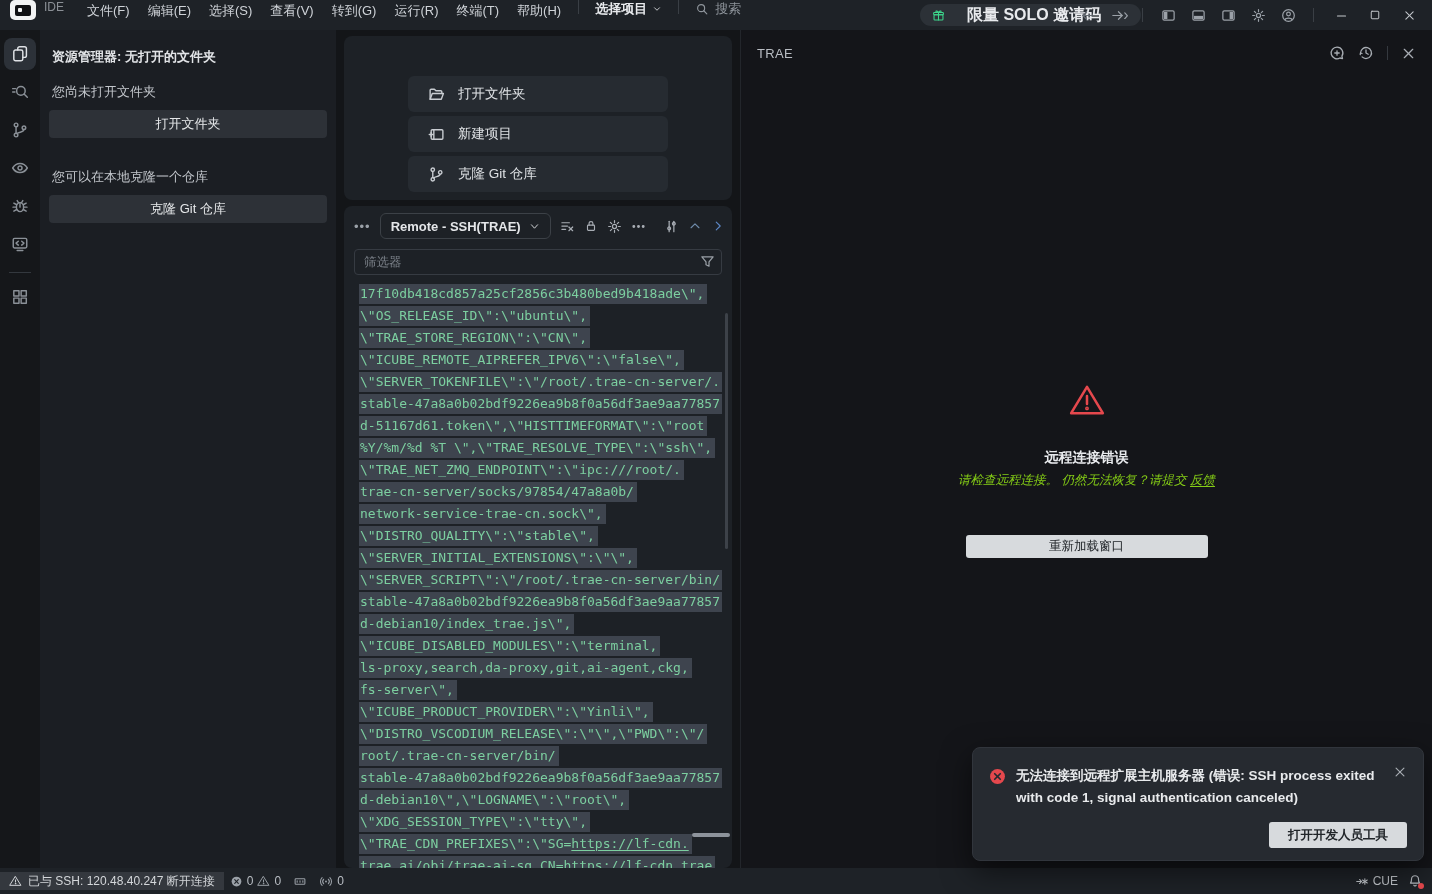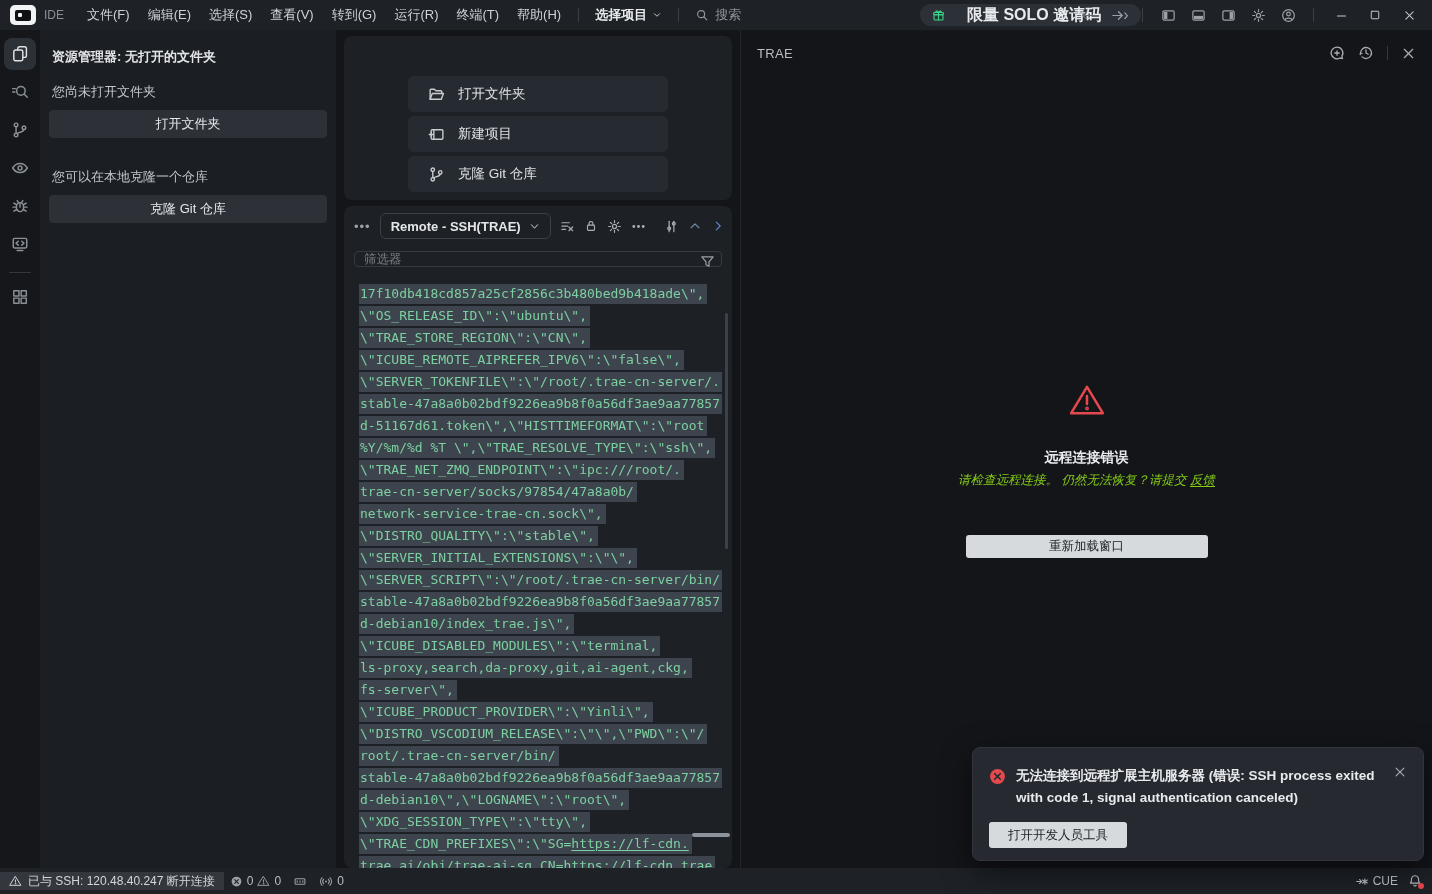--- a/index.html
+++ b/index.html
@@ -3,21 +3,21 @@
 <meta charset="utf-8">
 <style>
   * { margin:0; padding:0; box-sizing:border-box; }
   html,body { background:#0e0f12; }
   body { font-family:"Liberation Sans","DejaVu Sans",sans-serif; -webkit-font-smoothing:antialiased; }
   .app { position:relative; width:1432px; height:894px; background:#17191d; overflow:hidden; color:#d5d8dc; }
 
   svg.i { display:block; fill:none; stroke:currentColor; stroke-width:1.3; stroke-linecap:round; stroke-linejoin:round; }
 
   
-  .titlebar { position:absolute; left:0; top:0; right:0; height:30px; background:#1e2227; display:flex; align-items:center; font-size:13px; color:#cfd3d8; z-index:5; }
+  .titlebar { position:absolute; left:0; top:0; right:0; height:30px; background:#1e2227; display:flex; align-items:flex-start; font-size:13px; color:#cfd3d8; z-index:5; }
   .logo-box { width:26px; height:20px; background:#f2f3f4; border-radius:5px; margin:0 8px 0 10px; display:flex; align-items:center; justify-content:center; }
   .logo-inner { width:16px; height:11px; background:#101114; border-radius:2px; position:relative; }
   .logo-inner::after { content:""; position:absolute; left:3px; top:3.5px; width:4px; height:4px; background:#f2f3f4; border-radius:1px; }
   .logo-label { color:#8b9096; font-size:12px; margin-right:14px; }
   .menu-item { padding:0 9px; height:22px; line-height:22px; border-radius:4px; cursor:default; white-space:nowrap; }
   .tb-divider { width:1px; height:14px; background:#3a3f45; margin:0 8px; }
   .project-selector { display:flex; align-items:center; gap:5px; font-weight:700; color:#e8eaed; padding:0 8px; }
   .tb-search { display:flex; align-items:center; gap:6px; color:#8f959c; padding:0 8px; }
   .solo-pill { position:absolute; left:920px; top:4px; height:22px; background:#2c3137; border-radius:12px; display:flex; align-items:center; gap:22px; padding:0 12px; font-size:16px; font-weight:700; color:#e8eaed; white-space:nowrap; }
   .solo-chevron { color:#9aa0a7; font-weight:400; }
@@ -47,21 +47,21 @@
   .welcome-btn .i { color:#c9cdd2; }
   .card-remote { top:176px; bottom:8px; overflow:hidden; }
   .remote-toolbar { display:flex; align-items:center; height:34px; padding:6px 10px 0 10px; gap:9px; color:#a8adb4; }
   .rt-ellipsis { letter-spacing:1px; color:#9aa0a7; font-size:13px; }
   .remote-dropdown { height:26px; border:1px solid #3c4147; border-radius:6px; display:flex; align-items:center; gap:8px; padding:0 10px; font-size:13px; font-weight:700; color:#e4e6e9; white-space:nowrap; }
   .rt-icon { width:20px; height:20px; display:flex; align-items:center; justify-content:center; color:#a8adb4; }
   .rt-div { width:1px; height:14px; background:#3a3f45; }
   .rt-chev { color:#6f8cab; }
   .rt-chev-r { color:#5c87c5; }
   .filter-wrap { position:relative; margin:9px 10px 0; }
-  .filter-input { width:100%; height:16px; background:transparent; border:1px solid #363b42; border-radius:4px; color:#d5d8dc; font-size:12.5px; padding:0 28px 0 9px; outline:none; }
+  .filter-input { width:100%; height:26px; background:transparent; border:1px solid #363b42; border-radius:4px; color:#d5d8dc; font-size:12.5px; padding:0 28px 0 9px; outline:none; }
   .filter-input::placeholder { color:#7e848c; }
   .funnel { position:absolute; right:7px; top:5px; color:#9aa0a7; }
 
   .terminal { position:absolute; left:15px; right:10px; top:77px; bottom:0; overflow:hidden;
       font-family:"DejaVu Sans Mono","Liberation Mono",monospace; font-size:13px; line-height:22px; color:#7ccfa0; white-space:pre; }
   .tline { height:22px; }
   .tline .sel { background:#3e444e; padding:2px 3px 3px 1px; }
   .tline u { text-underline-offset:2px; }
   .vscroll { position:absolute; right:4px; top:107px; width:3px; height:236px; background:#3d4249; border-radius:2px; }
   .hscroll { position:absolute; right:2px; bottom:31px; width:38px; height:4px; background:#8d939b; border-radius:2px; }
@@ -77,21 +77,21 @@
   .err-title { margin-top:32px; font-size:14px; font-weight:700; color:#e8eaed; }
   .err-desc { margin-top:5px; font-size:12.5px; color:#84cc16;font-style:italic; }
   .err-desc u { text-underline-offset:2px; cursor:pointer; }
   .reload-btn { margin-top:46px; width:242px; height:23px; background:#d7dadd; color:#212529; border-radius:3px; font-size:12.5px; display:flex; align-items:center; justify-content:center; cursor:default; }
 
   
   .toast { position:absolute; left:972px; top:747px; width:452px; height:114px; background:#262a30; border:1px solid #31353c; border-radius:8px; box-shadow:0 10px 30px rgba(0,0,0,.55); padding:17px 16px 12px; display:flex; flex-direction:column; z-index:8; }
   .toast-row { display:flex; gap:10px; }
   .toast-msg { font-size:13.5px; font-weight:700; color:#e8eaec; line-height:22px; width:360px; }
   .toast-close { margin-left:auto; color:#a8adb3; }
-  .toast-actions { margin-top:auto; display:flex; justify-content:flex-start; }
+  .toast-actions { margin-top:auto; display:flex; justify-content:flex-end;font-weight:bold; }
   .devtools-btn { width:138px; height:26px; background:#d7dadd; color:#212529; border-radius:3px; font-size:12.5px; display:flex; align-items:center; justify-content:center; cursor:default; }
 
   
   .statusbar { position:absolute; left:0; right:0; bottom:0; height:26px; background:#1e2227; display:flex; align-items:center; font-size:12px; color:#b9bec4; }
   .sb-remote { height:18px; background:#34383e; color:#d4d7da; display:flex; align-items:center; gap:6px; padding:0 9px; white-space:nowrap; }
   .sb-item { display:flex; align-items:center; gap:4px; padding:0 6px; height:18px; }
   .sb-right { margin-left:auto; display:flex; align-items:center; gap:10px; padding-right:10px; }
   .cue { display:flex; align-items:center; gap:4px; color:#c3c7cc;justify-content:center; }
   .bell-wrap { position:relative; display:flex; }
   .bell-dot { position:absolute; right:-2px; bottom:-1px; width:6px; height:6px; border-radius:50%; background:#e5484d; }

